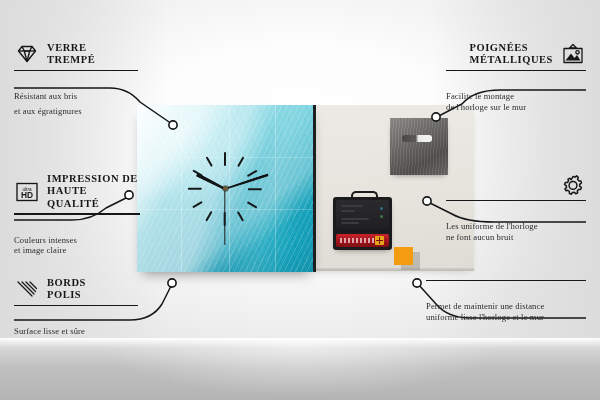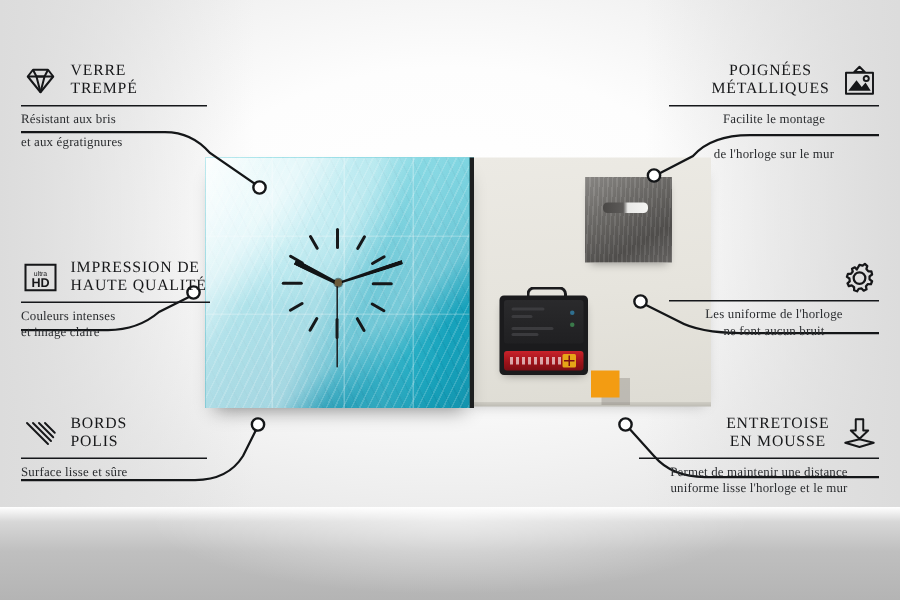--- a/index.html
+++ b/index.html
@@ -91,28 +91,28 @@
   .battery-plus:before,.battery-plus:after{content:"";position:absolute;background:#7d0e14;}
   .battery-plus:before{left:3.6px;top:1px;width:1.8px;height:7px;}
   .battery-plus:after{left:1px;top:3.6px;width:7px;height:1.8px;}
 
   .foam{position:absolute;left:257px;top:142px;width:19px;height:18px;background:#f39c12;}
   .foam-sh{position:absolute;left:264px;top:147px;width:19px;height:18px;background:rgba(120,116,108,.33);}
 
   
   .callout{position:absolute;}
   .co-title{display:flex;align-items:center;gap:7px;}
-  .co-title .txt{font-weight:400;font-size:10.5px;line-height:12.4px;letter-spacing:.55px;color:#161719;
+  .co-title .txt{font-weight:700;font-size:10.5px;line-height:12.4px;letter-spacing:.55px;color:#161719;
     text-transform:uppercase;}
   .co-rule{height:1.45px;background:#15171a;margin-top:3px;}
-  .co-sub{font-size:8.6px;line-height:10.6px;color:#2a2c2f;margin-top:3px;letter-spacing:.12px;}
+  .co-sub{font-size:8.6px;line-height:10.6px;color:#2a2c2f;margin-top:20px;letter-spacing:.12px;}
   .ico{width:26px;height:24px;flex:0 0 26px;display:block;}
   .co-left .co-title{justify-content:flex-start;}
   .co-right .co-title{justify-content:flex-end;}
-  .co-right .co-sub,.co-right .co-title .txt{text-align:center;}
+  .co-right .co-sub,.co-right .co-title .txt{text-align:left;}
   .co-left .co-sub{text-align:left;}
 
   svg.line{position:absolute;left:0;top:0;width:600px;height:400px;pointer-events:none;}
 </style>
 </head>
 <body>
 
 <div id="stage">
 
   <div class="bg-base"></div>
@@ -291,21 +291,21 @@
         <g fill="none" stroke="#161719" stroke-width="1.3" stroke-linejoin="round">
           <path d="M13,2.5 L9.5,6 L16.5,6 Z"></path>
           <rect x="4" y="6.5" width="18" height="14"></rect>
           <path d="M5.5,18.5 L11,11.5 L14.5,16 L17,13 L20.5,18.5 Z" fill="#161719" stroke="none"></path>
           <circle cx="17.5" cy="10.3" r="1.7"></circle>
         </g>
       </svg>
     </div>
     <div class="co-rule" style="width:140px;"></div>
     <div class="co-sub">Facilite le montage</div>
-    <div class="co-sub" style="margin-top:12px">de l'horloge sur le mur</div>
+    <div class="co-sub" style="margin-top:0">de l'horloge sur le mur</div>
   </div>
 
   <div class="callout co-right" style="right:14px;top:173px;width:140px;">
     <div class="co-title">
       <svg class="ico" viewBox="0 0 26 24">
         <g fill="none" stroke="#161719" stroke-width="1.5">
           <path d="M13,3.6 L15.1,4.1 L16.6,2.9 L18.2,4.4 L17.6,6.3 L18.9,7.9 L20.9,7.9
                    L21.4,10 L19.7,11.3 L19.7,13.2 L21.4,14.5 L20.6,16.5 L18.6,16.4
                    L17.3,17.9 L17.7,19.9 L15.8,20.8 L14.4,19.3 L12.5,19.5 L11.4,21.2
                    L9.4,20.5 L9.4,18.5 L7.8,17.3 L5.9,17.8 L5,15.9 L6.5,14.6 L6.3,12.7
@@ -313,30 +313,18 @@
           <circle cx="13" cy="12.4" r="3.9"></circle>
         </g>
       </svg>
     </div>
     <div class="co-rule" style="width:140px;"></div>
     <div class="co-sub">Les uniforme de l'horloge</div>
     <div class="co-sub" style="margin-top:0">ne font aucun bruit</div>
   </div>
 
   <div class="callout co-right" style="right:14px;top:277px;width:160px;">
-    <div class="co-title">
-      <div>
-        <div class="txt">ENTRETOISE</div>
-        <div class="txt">EN MOUSSE</div>
-      </div>
-      <svg class="ico" viewBox="0 0 26 24">
-        <g fill="none" stroke="#161719" stroke-width="1.3" stroke-linejoin="round">
-          <path d="M10.5,2.5 L15.5,2.5 L15.5,10 L18.8,10 L13,15.5 L7.2,10 L10.5,10 Z"></path>
-          <path d="M13,15.8 L3.5,18.2 L13,21 L22.5,18.2 Z"></path>
-        </g>
-      </svg>
-    </div>
     <div class="co-rule" style="width:160px;"></div>
     <div class="co-sub">Permet de maintenir une distance</div>
     <div class="co-sub" style="margin-top:0">uniforme lisse l'horloge et le mur</div>
   </div>
 
 </div>
 
 </body></html>

